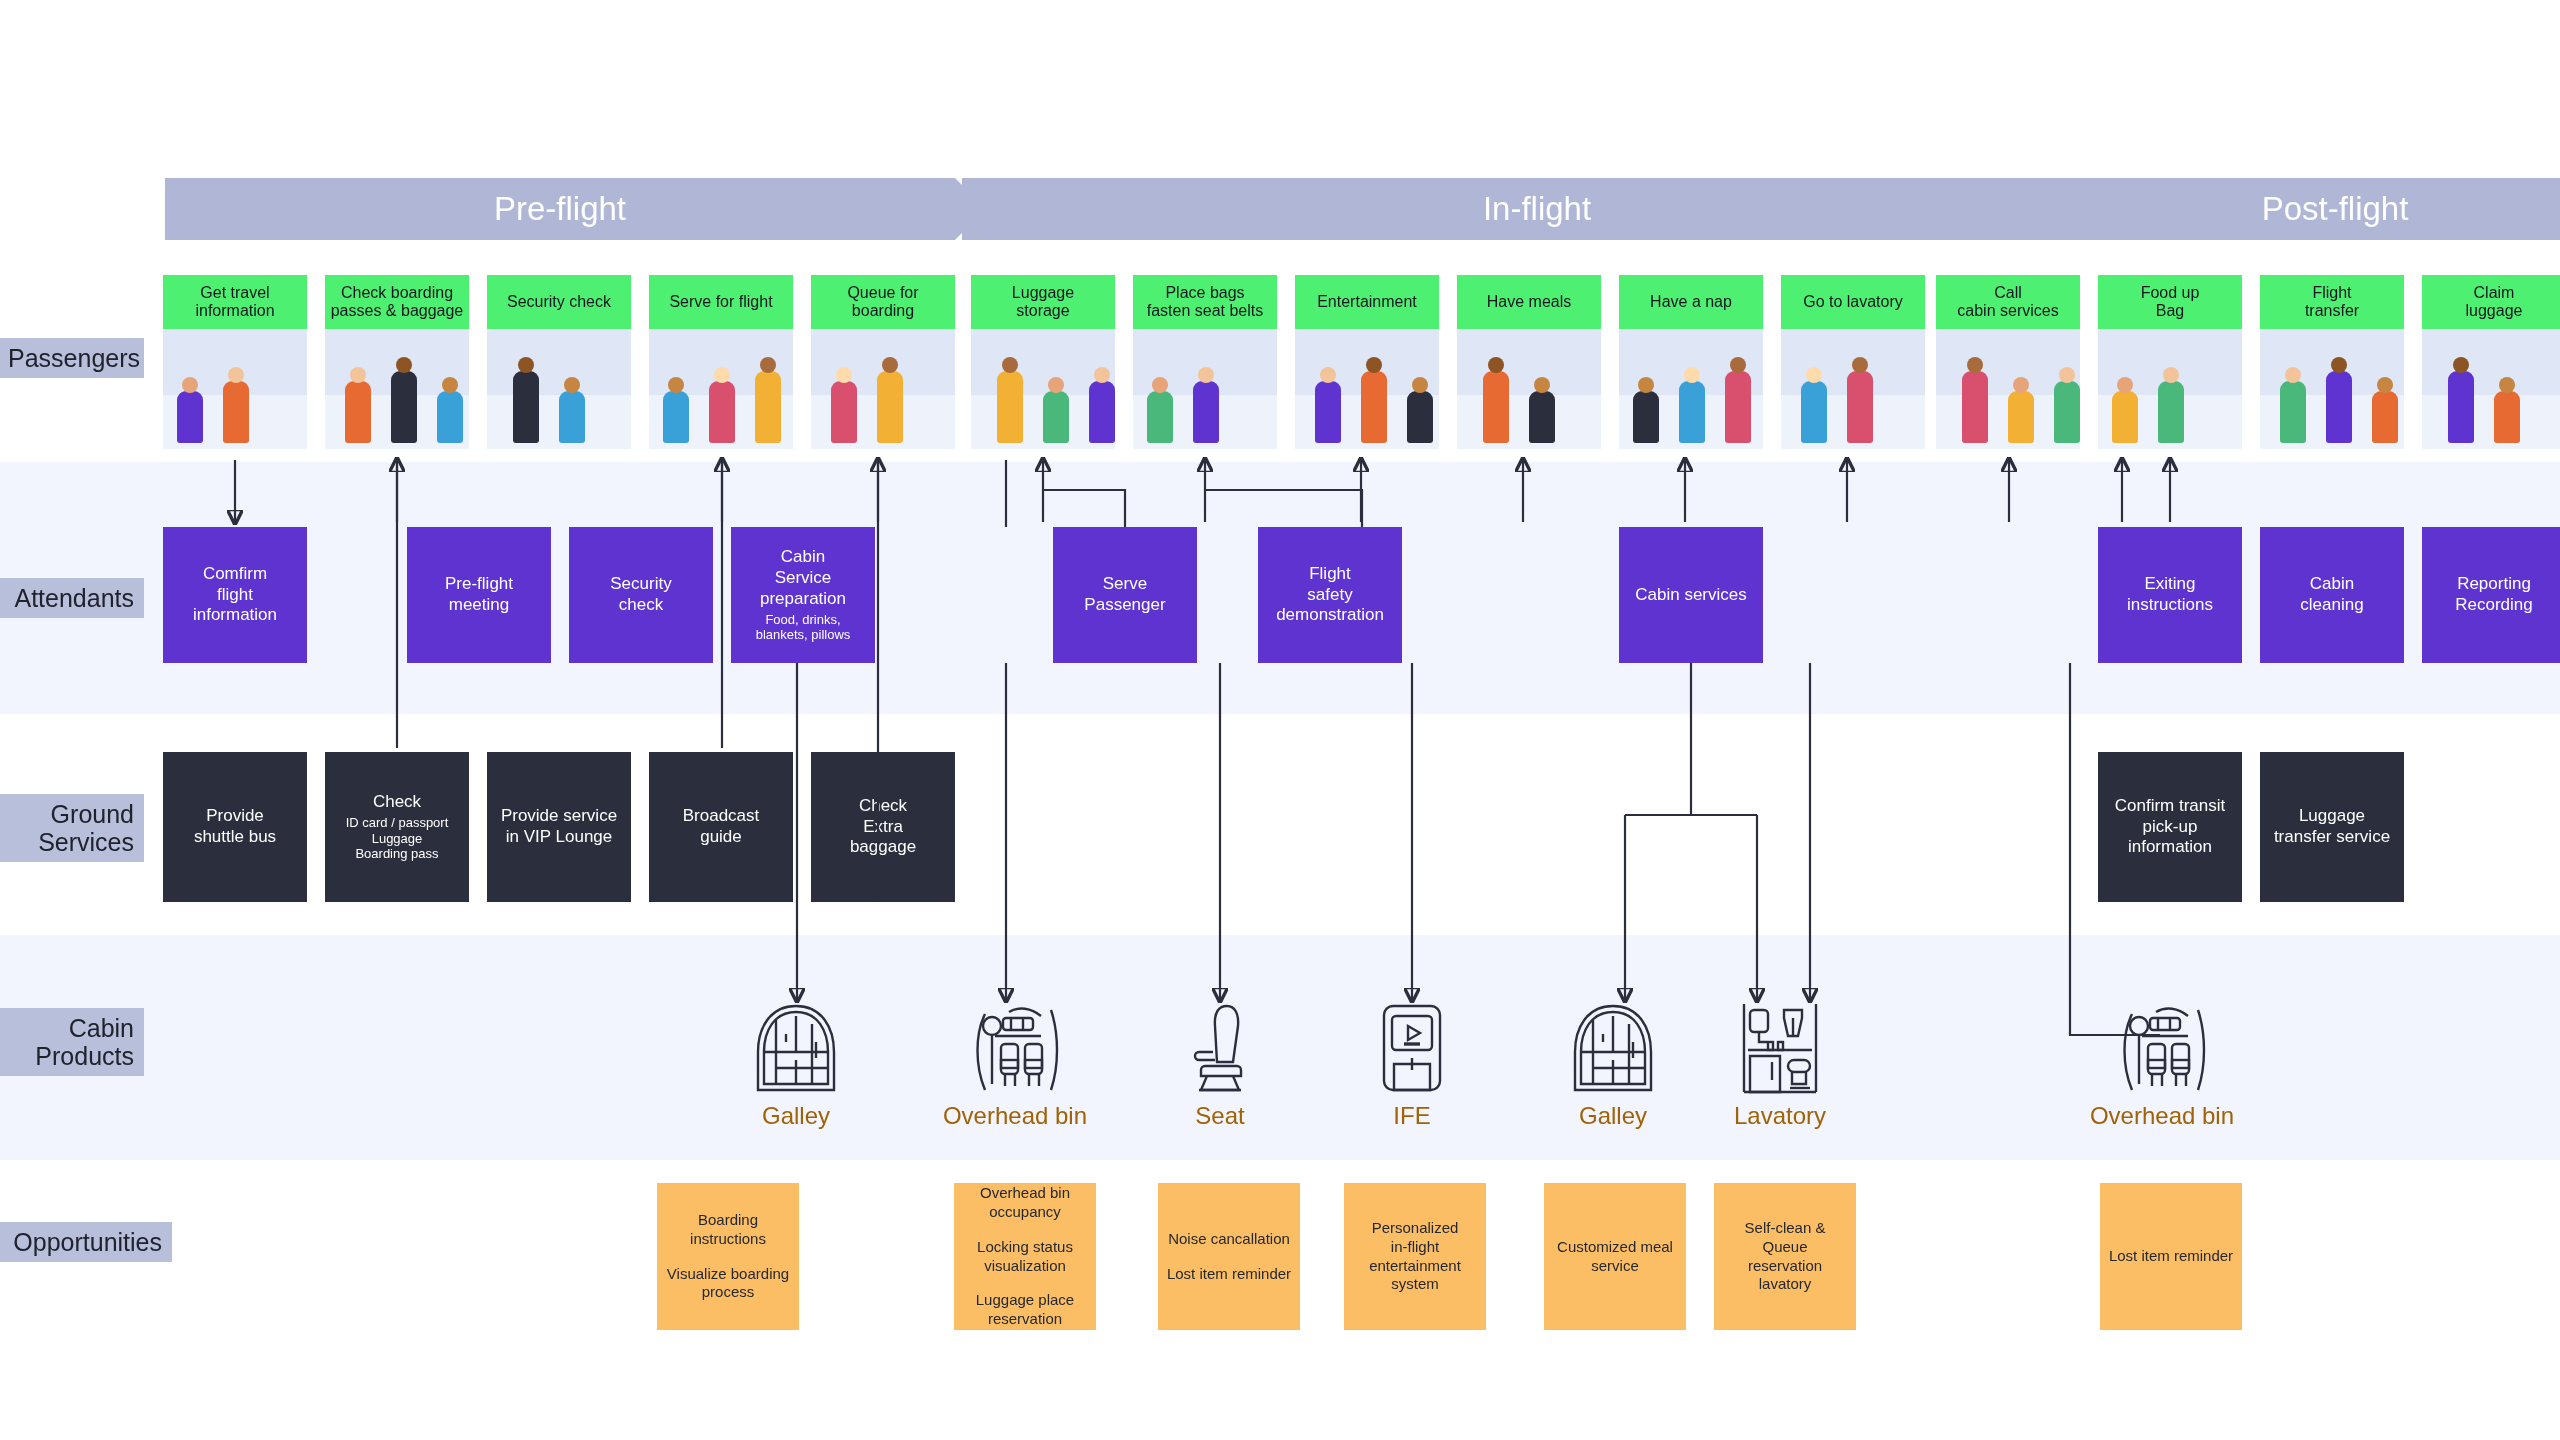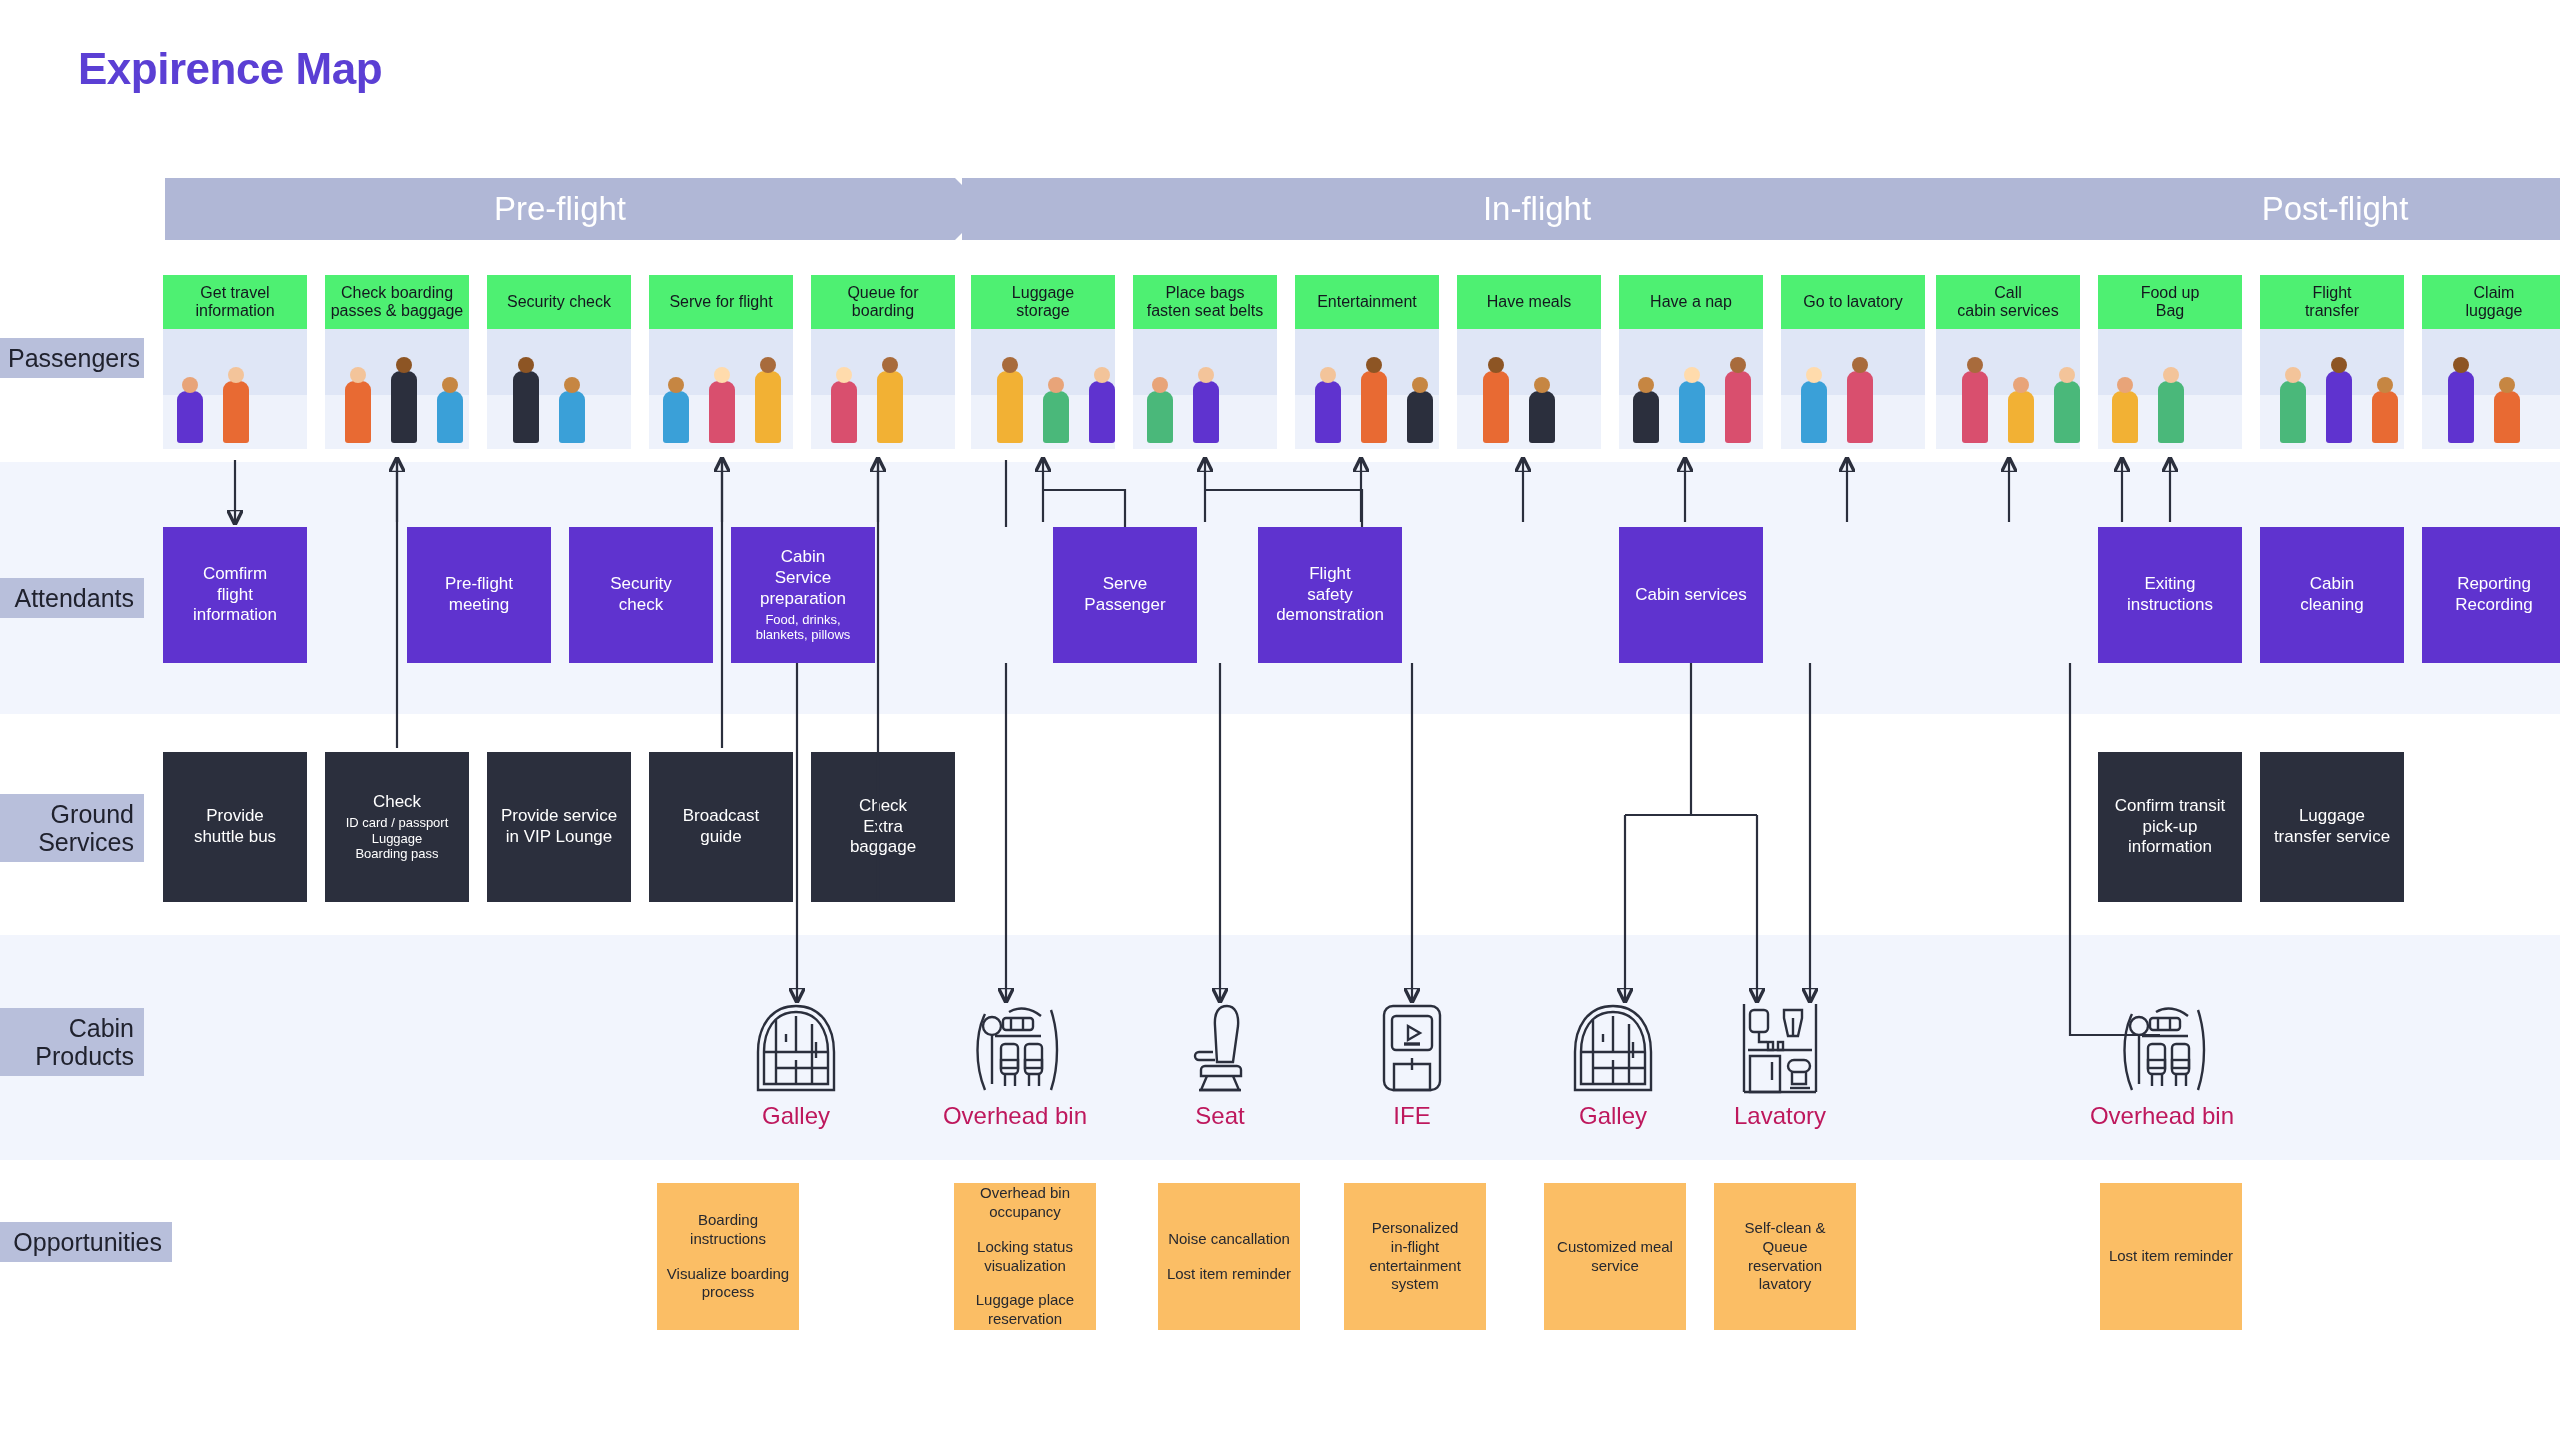--- a/index.html
+++ b/index.html
@@ -87,31 +87,30 @@
   .box .st { font-size: 13px; line-height: 1.2; margin-top: 2px; }
   .box-attendant { background: #5f33cf; color: #ffffff; }
   .box-ground    { background: #2b2f3d; color: #ffffff; }
   .box-opp       { background: #fbbe65; color: #26282f; }
   .box-opp .t    { font-size: 15px; line-height: 1.25; }
   .opp-line + .opp-line { margin-top: 16px; }
 
   
   .prod { position: absolute; text-align: center; width: 170px; }
   .prod svg { display:block; margin: 0 auto; }
-  .prod .plab { font-size: 24px; color: #be185d; margin-top: 6px; }
+  .prod .plab { font-size: 24px; color: #a16207; margin-top: 6px; }
 
   
   .conn { position: absolute; pointer-events: none; overflow: visible; }
   .conn line, .conn path, .conn polyline { stroke: #2b2f3d; stroke-width: 2.2; fill: none; }
 </style>
 </head>
 <body>
 <div id="root">
 
-<div class="title">Expirence Map</div>
 
 <div class="band band-attendants"></div>
 <div class="band band-cabinprod"></div>
 
 <div id="phases">
       <div class="phase" style="left: 165px; width: 790px;">
         <span>Pre-flight</span>
       </div>
       <div class="phase" style="left: 962px; width: 1150px;">
         <span>In-flight</span>

